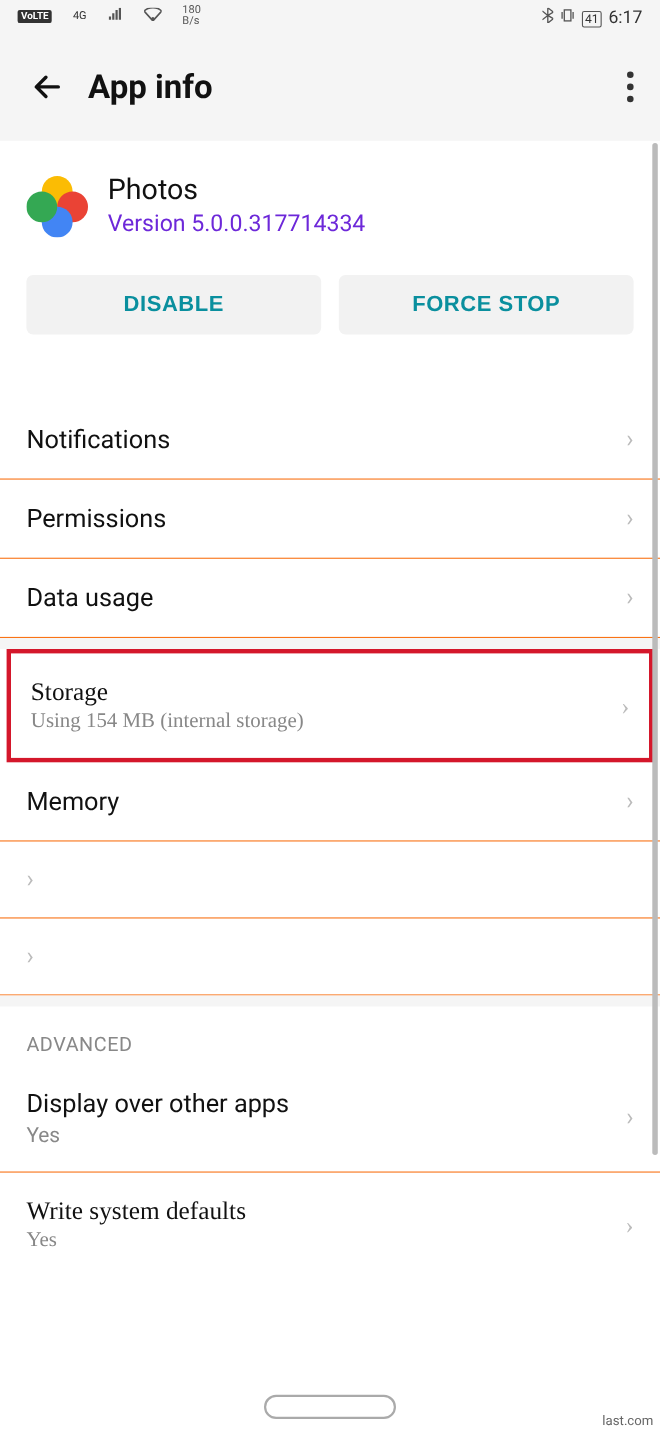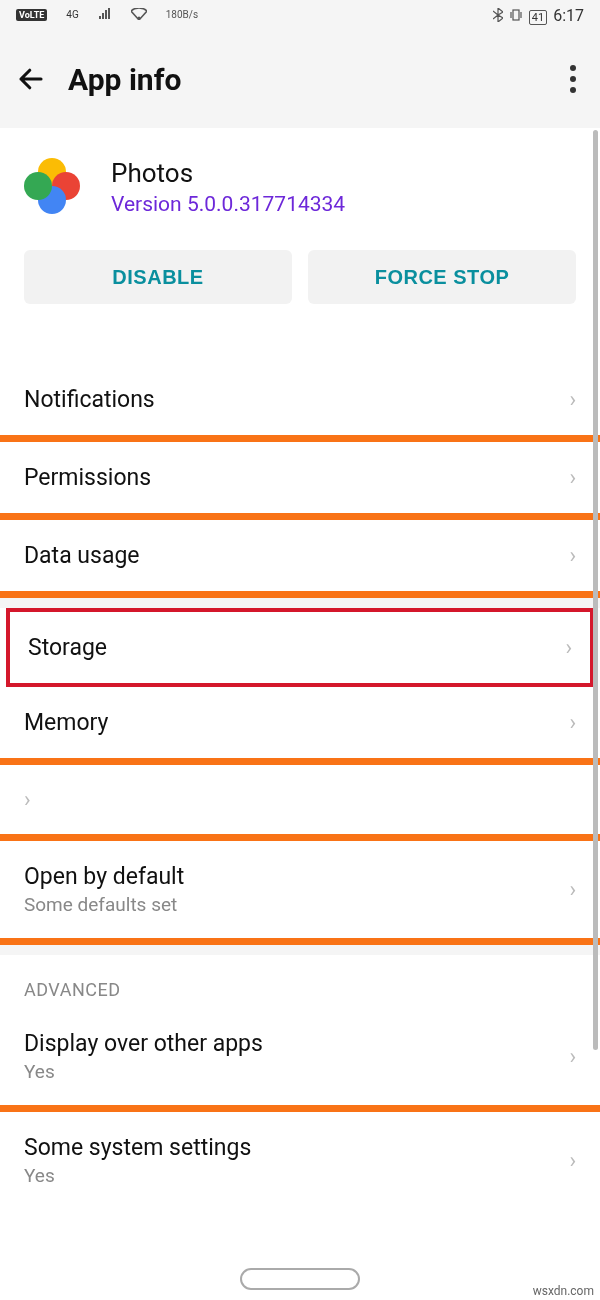--- a/index.html
+++ b/index.html
@@ -23,44 +23,44 @@
   }
   .status-left { display: flex; align-items: center; gap: 19px; }
   .status-right { display: flex; align-items: flex-end; gap: 6px; }
   .volte-badge { background:#333; color:#fff; font-size:9px; padding:1px 3px; border-radius:2px; font-weight:bold;}
   .sig-small { font-size:10px; line-height:1; }
   .header {
     height: 98px;
     background: #f5f5f5;
     display: flex;
     align-items: center;
-    padding: 0 14px;
+    padding: 0 26px;
     position: relative;
   }
   .back-arrow { width: 34px; height: 34px; display:flex; align-items:center; justify-content:center; }
   .header-title {
     font-size: 30px;
     font-weight: 700;
     color: #111;
     margin-left: 20px;
   }
   .overflow-dots {
     position: absolute;
     right: 24px;
     top: 50%;
     transform: translateY(-50%);
     display:flex; flex-direction:column; gap:5px;
   }
   .overflow-dots span { width:6px; height:6px; background:#333; border-radius:50%; display:block;}
   .content { background:#fff; }
   .app-row {
     display:flex;
-    align-items:flex-start;
+    align-items:flex-end;
     padding: 30px 24px 24px 24px;
-    gap: 31px;
+    gap: 18px;
   }
   .app-icon { width:56px; height:56px; position:relative; }
   .app-name { font-size:26px; color:#111; font-weight:400; }
   .app-version { font-size:21px; color:#6d28d9; margin-top:4px;}
   .btn-row {
     display:flex;
     gap: 16px;
     padding: 10px 24px 30px 24px;
   }
   .action-btn {
@@ -72,23 +72,23 @@
     font-size:20px;
     font-weight:600;
     color:#0a8f9e;
     letter-spacing:0.5px;
   }
   .list-item {
     padding: 22px 24px;
     display:flex;
     align-items:center;
     justify-content:space-between;
-    border-bottom:7px solid #f97316;
-  }
-  .list-item:last-child { border-bottom:none; }
+    border-bottom:1px solid #f97316;
+  }
+  .list-item:last-child { border-bottom:none;font-family:Liberation Serif, serif; }
   .list-item .label-main { font-size:23px; color:#111; }
   .list-item .label-sub { font-size:19px; color:#888; margin-top:3px;}
   .chevron {
     color:#bbb;
     font-size:22px;
   }
   .section-gap { height:10px; background:#f5f5f5;}
   .highlight-box {
     border:4px solid #d4172b;
     margin: 0 6px;
@@ -138,21 +138,21 @@
       <svg width="14" height="12" viewBox="0 0 14 12">
           <path d="M1 11h2V8H1zM4 11h2V5H4zM7 11h2V2H7zM10 11h2V0h-2z" fill="#555"></path>
         </svg>
     </span>
     <span>
       <svg width="16" height="12" viewBox="0 0 16 12">
           <path d="M8 12L0 3c4-4 12-4 16 0z" fill="none" stroke="#555" stroke-width="1.5"></path>
           <circle cx="8" cy="10" r="1.5" fill="#555"></circle>
         </svg>
     </span>
-    <span style="display:flex;flex-direction:row;line-height:1;font-size:10px;color:#555">
+    <span style="display:flex;flex-direction:column;line-height:1;font-size:10px;color:#555">
       <span>180</span>
       <span>B/s</span>
     </span>
   </div>
   <div class="status-right">
     <span>
       <svg width="10" height="14" viewBox="0 0 10 14">
           <path d="M5 0v14l5-4-5-3 5-3-5-4M5 7L0 3M5 7l-5 4" fill="none" stroke="#555" stroke-width="1.2"></path>
         </svg>
     </span>
@@ -216,57 +216,54 @@
     <div class="label-main">Data usage</div>
     <span class="chevron">›</span>
   </div>
 
   <div class="section-gap"></div>
 
   <div class="highlight-box">
     <div class="list-item">
       <div>
         <div class="label-main">Storage</div>
+        <div class="label-sub">Using 154 MB (internal storage)</div>
       </div>
       <span class="chevron">›</span>
     </div>
   </div>
 
   <div class="list-item">
     <div>
       <div class="label-main">Memory</div>
     </div>
     <span class="chevron">›</span>
   </div>
   <div class="list-item">
     <span class="chevron">›</span>
   </div>
   <div class="list-item">
-    <div>
-      <div class="label-main">Open by default</div>
-      <div class="label-sub">Some defaults set</div>
-    </div>
     <span class="chevron">›</span>
   </div>
 
   <div class="section-gap"></div>
 
   <div class="section-header">ADVANCED</div>
 
   <div class="list-item">
     <div>
       <div class="label-main">Display over other apps</div>
       <div class="label-sub">Yes</div>
     </div>
     <span class="chevron">›</span>
   </div>
   <div class="list-item">
     <div>
-      <div class="label-main">Some system settings</div>
+      <div class="label-main">Write system defaults</div>
       <div class="label-sub">Yes</div>
     </div>
     <span class="chevron">›</span>
   </div>
 </div>
 
 <div class="scroll-indicator"></div>
 <div class="nav-pill"></div>
-<div class="watermark">wsxdn.com</div>
+<div class="watermark">last.com</div>
 
 </body></html>

